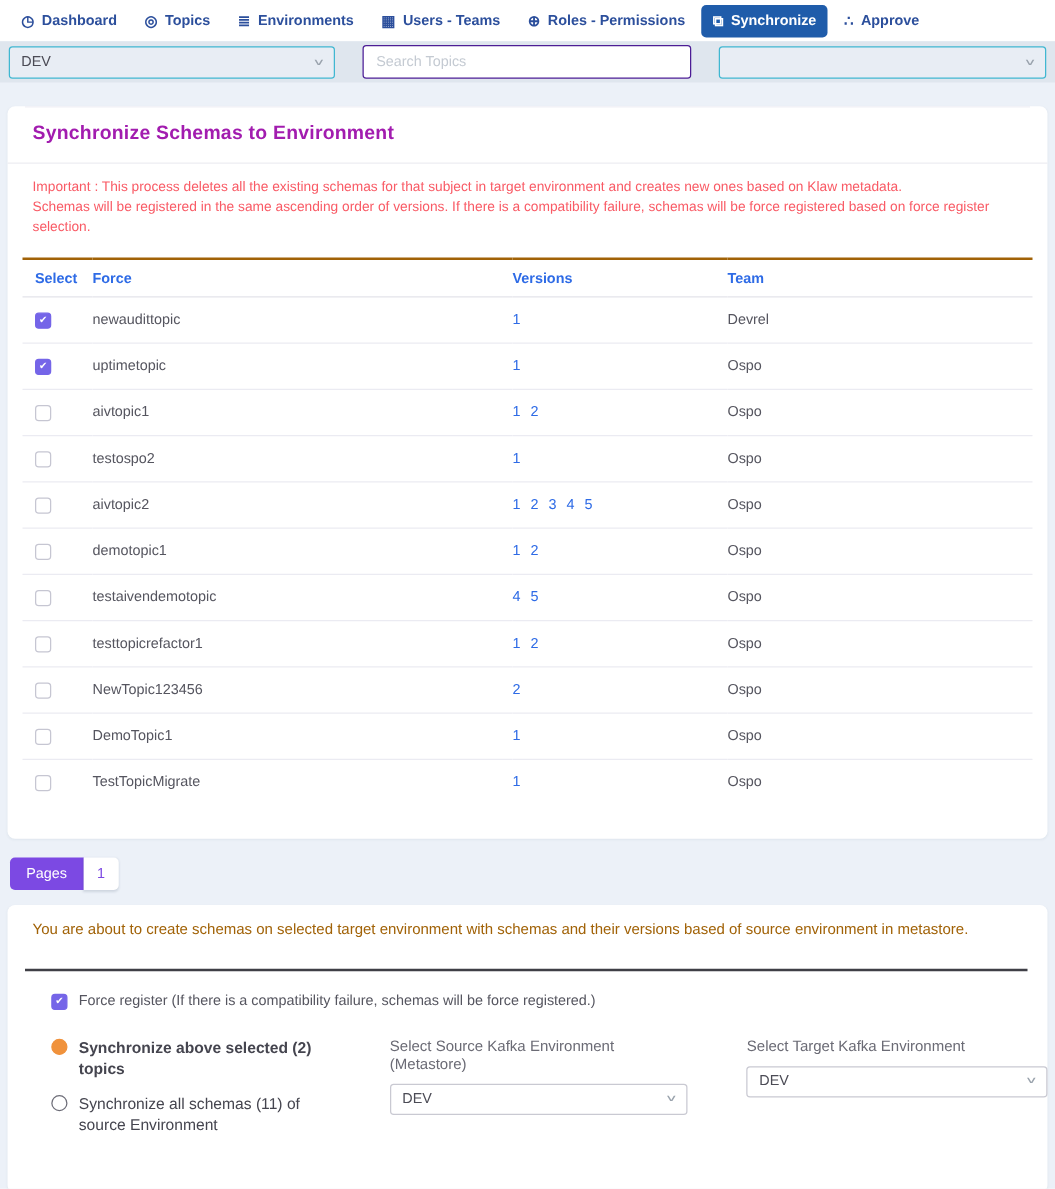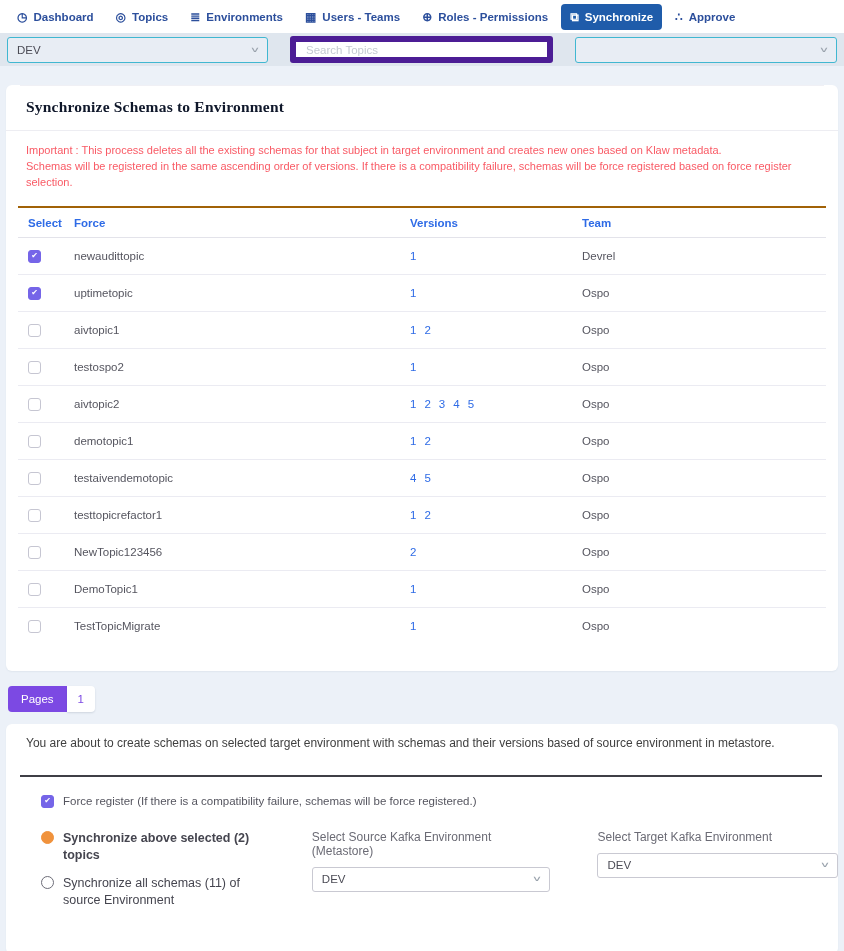--- a/index.html
+++ b/index.html
@@ -43,38 +43,38 @@
   }
   .filter-select-1 { width:261px; }
   .filter-select-3 { width:262px; }
   .chevron {
     position:absolute; right:8px; top:50%;
     transform:translateY(-55%) scaleY(0.65) scaleX(1.3);
     color:#9aa3ad; font-size:11px;
   }
   .search-input {
     width:263px; height:27px;
-    border:6px solid #4c1d95; border-radius:3px;
+    border:1px solid #4c1d95; border-radius:3px;
     background:#ffffff; font-size:11.5px; color:#4b4b55;
     padding:0 10px; outline:none;
     font-family:"Liberation Sans", sans-serif;
   }
   .search-input::placeholder { color:#c4cad2; }
 
   
   .card {
     background:#ffffff; border-radius:6px;
     box-shadow:0 1px 2px rgba(40,60,90,.06);
     margin:0 6px;
   }
   .main-card { margin-top:19px; padding-bottom:26px; }
   .card-top-line { border-top:1px solid #f0f0f5; margin:10px 14px 0; }
   .page-title {
-    font-size:15.5px; font-weight:700; color:#0f172a;
-    padding:12px 20px 14px; letter-spacing:.2px;font-family:Liberation Serif, serif;
+    font-size:15.5px; font-weight:700; color:#a21caf;
+    padding:12px 20px 14px; letter-spacing:.2px;
   }
   .title-divider { border-top:1px solid #ededf2; }
   .warnings { padding:11px 20px 10px; }
   .warning-line { color:#f95a65; font-size:11px; line-height:16px; }
 
   
   .table-wrap { padding:6px 12px 0; }
   table { width:100%; border-collapse:collapse; border-top:2px solid #a16207; }
   th {
     color:#2e6be6; font-size:11.5px; font-weight:700; text-align:left;
@@ -112,21 +112,21 @@
   }
   .page-btn {
     background:#fff; color:#7c49e3; font-size:11.5px; border:none;
     padding:7px 11px; border-radius:0 4px 4px 0; cursor:pointer;
     box-shadow:0 1px 2px rgba(40,60,90,.15);
     font-family:"Liberation Sans", sans-serif;
   }
 
   
   .bottom-card { margin-top:13px; height:230px; padding-top:12px; }
-  .info-text { font-size:12px; color:#404040; padding:0 20px; }
+  .info-text { font-size:12px; color:#a16207; padding:0 20px; }
   .dark-divider { border-top:2px solid #3f3f46; margin:25px 16px 0 14px; }
   .force-row {
     display:flex; align-items:center; gap:9px;
     margin:18px 0 0 35px; font-size:11.5px; color:#55555f; cursor:pointer;
   }
   .form-row { display:flex; margin-top:22px; padding-left:35px;gap:24px; }
   .radio-col { width:248px; }
   .radio-row { display:flex; gap:9px; margin-bottom:11px; }
   .radio-label { font-size:12.5px; color:#45454f; line-height:17px; }
   .radio-label.bold { font-weight:700; }

